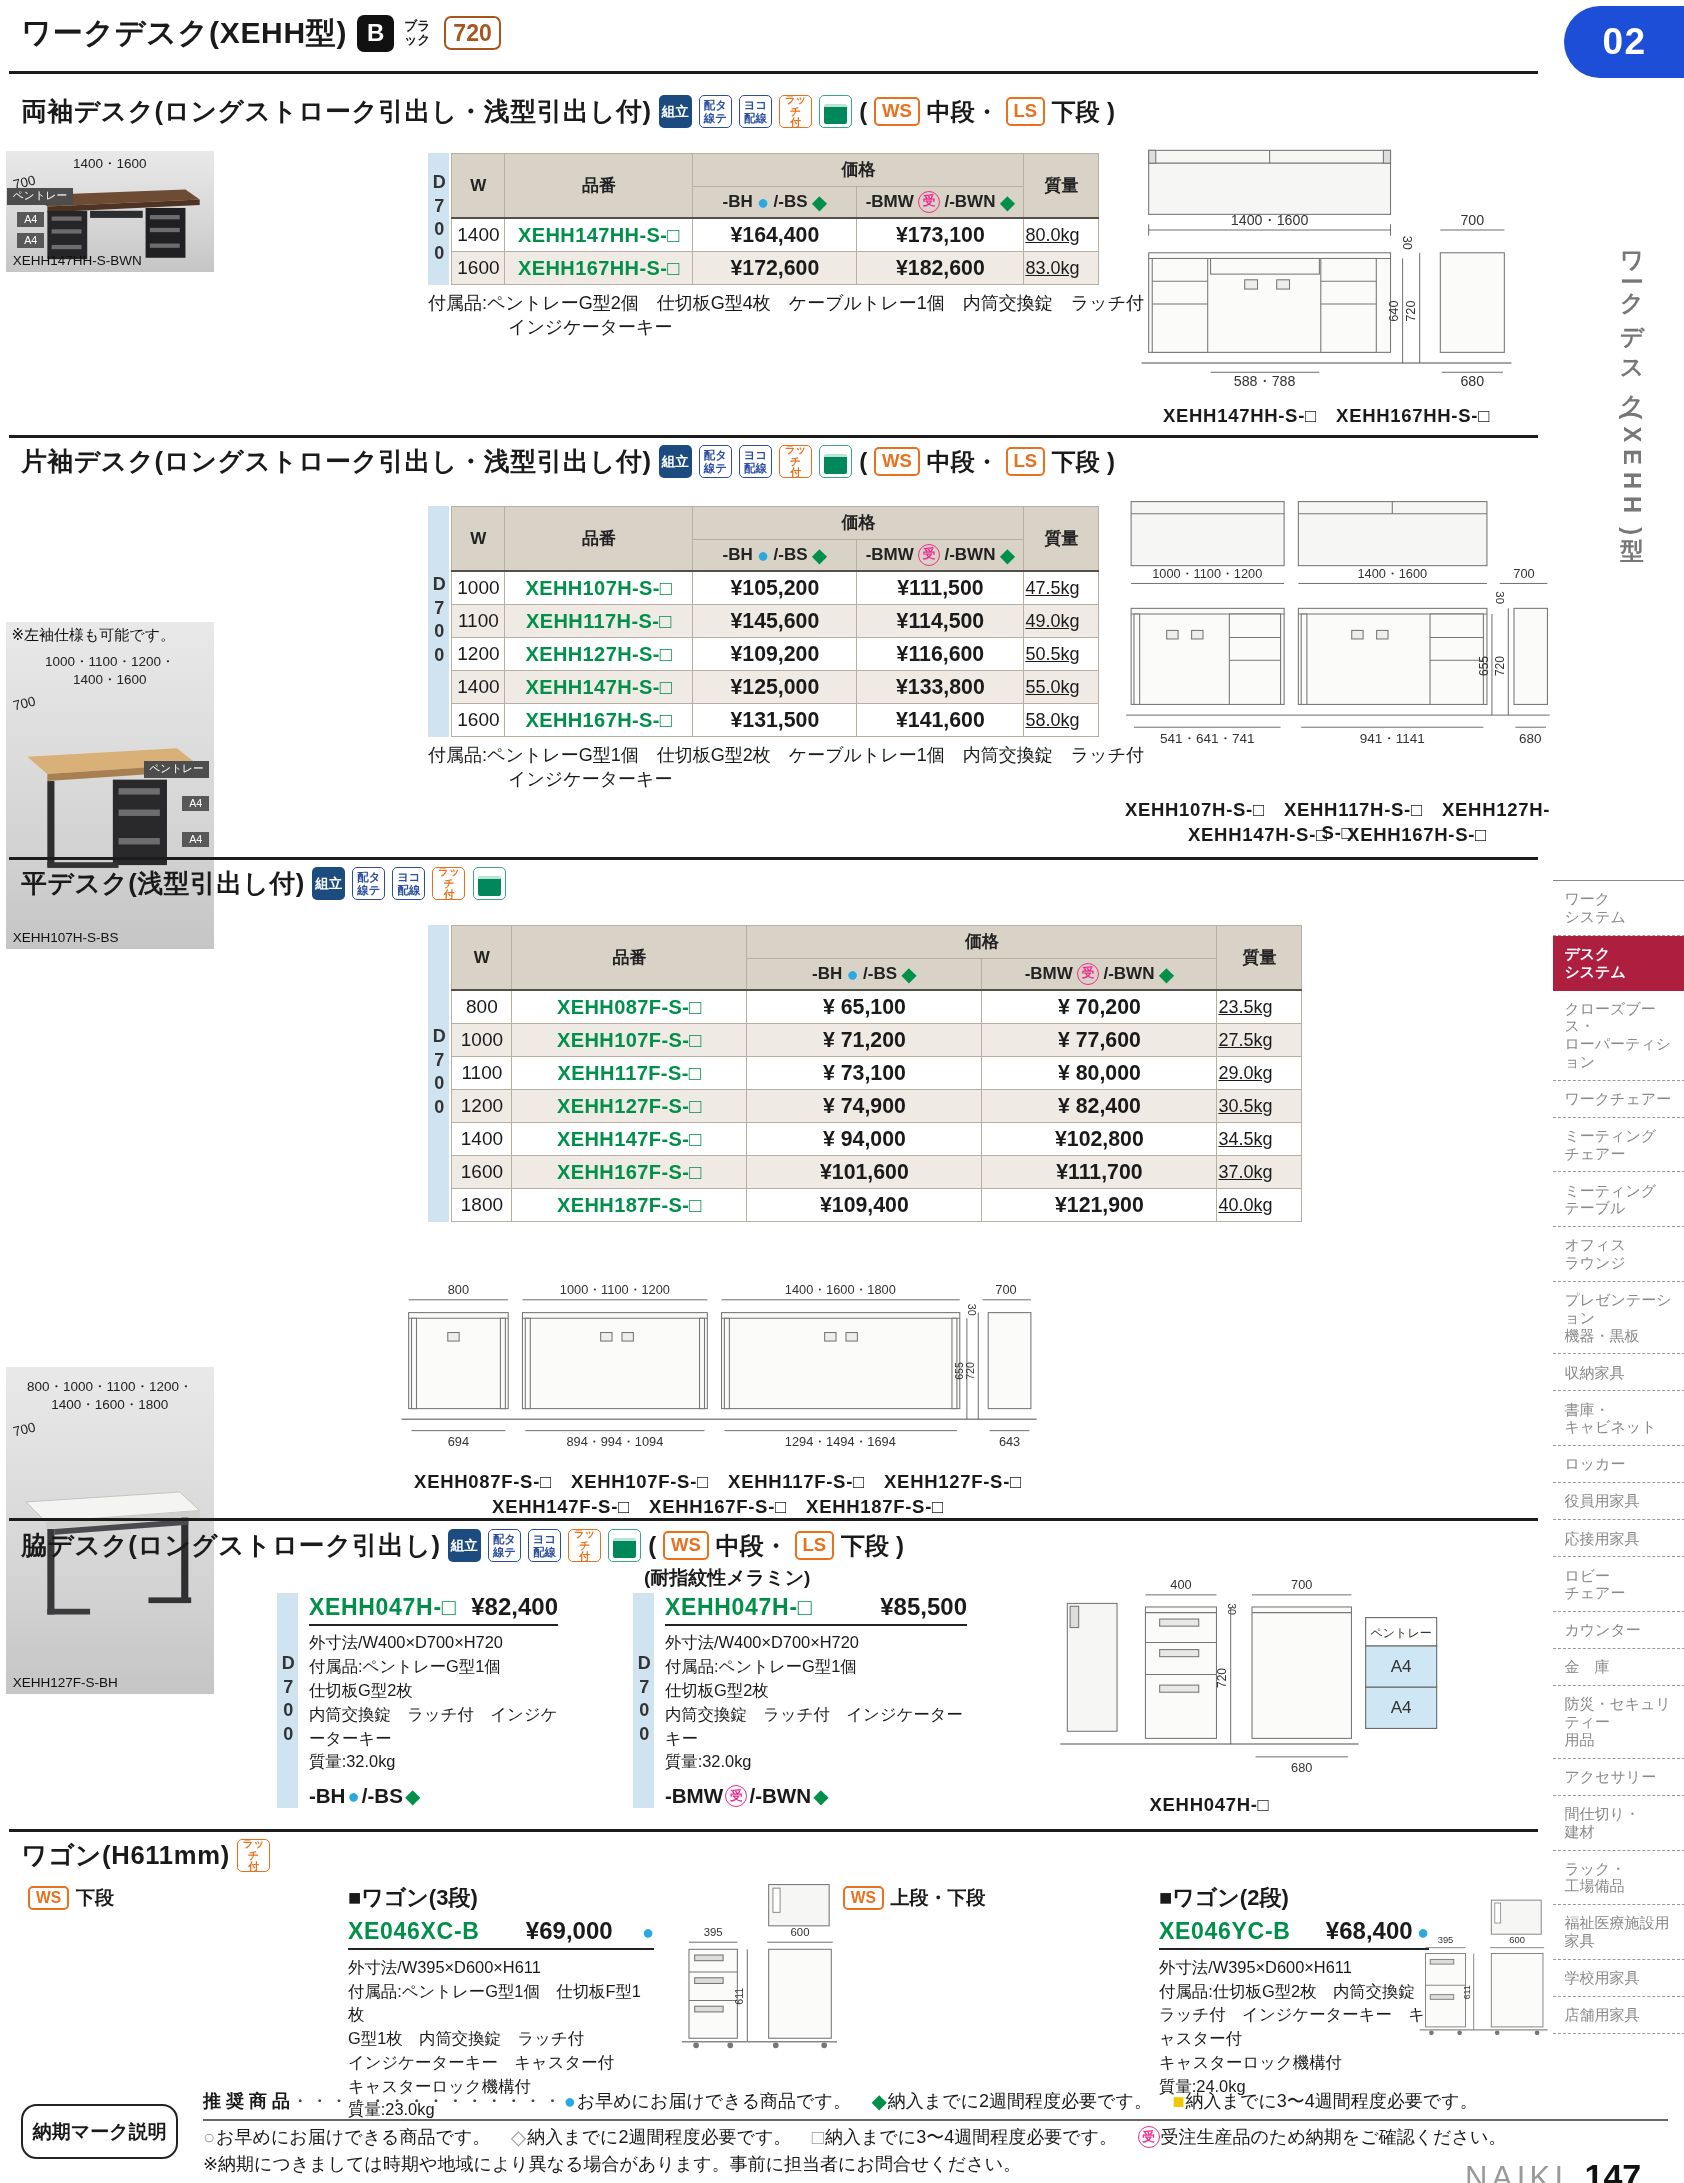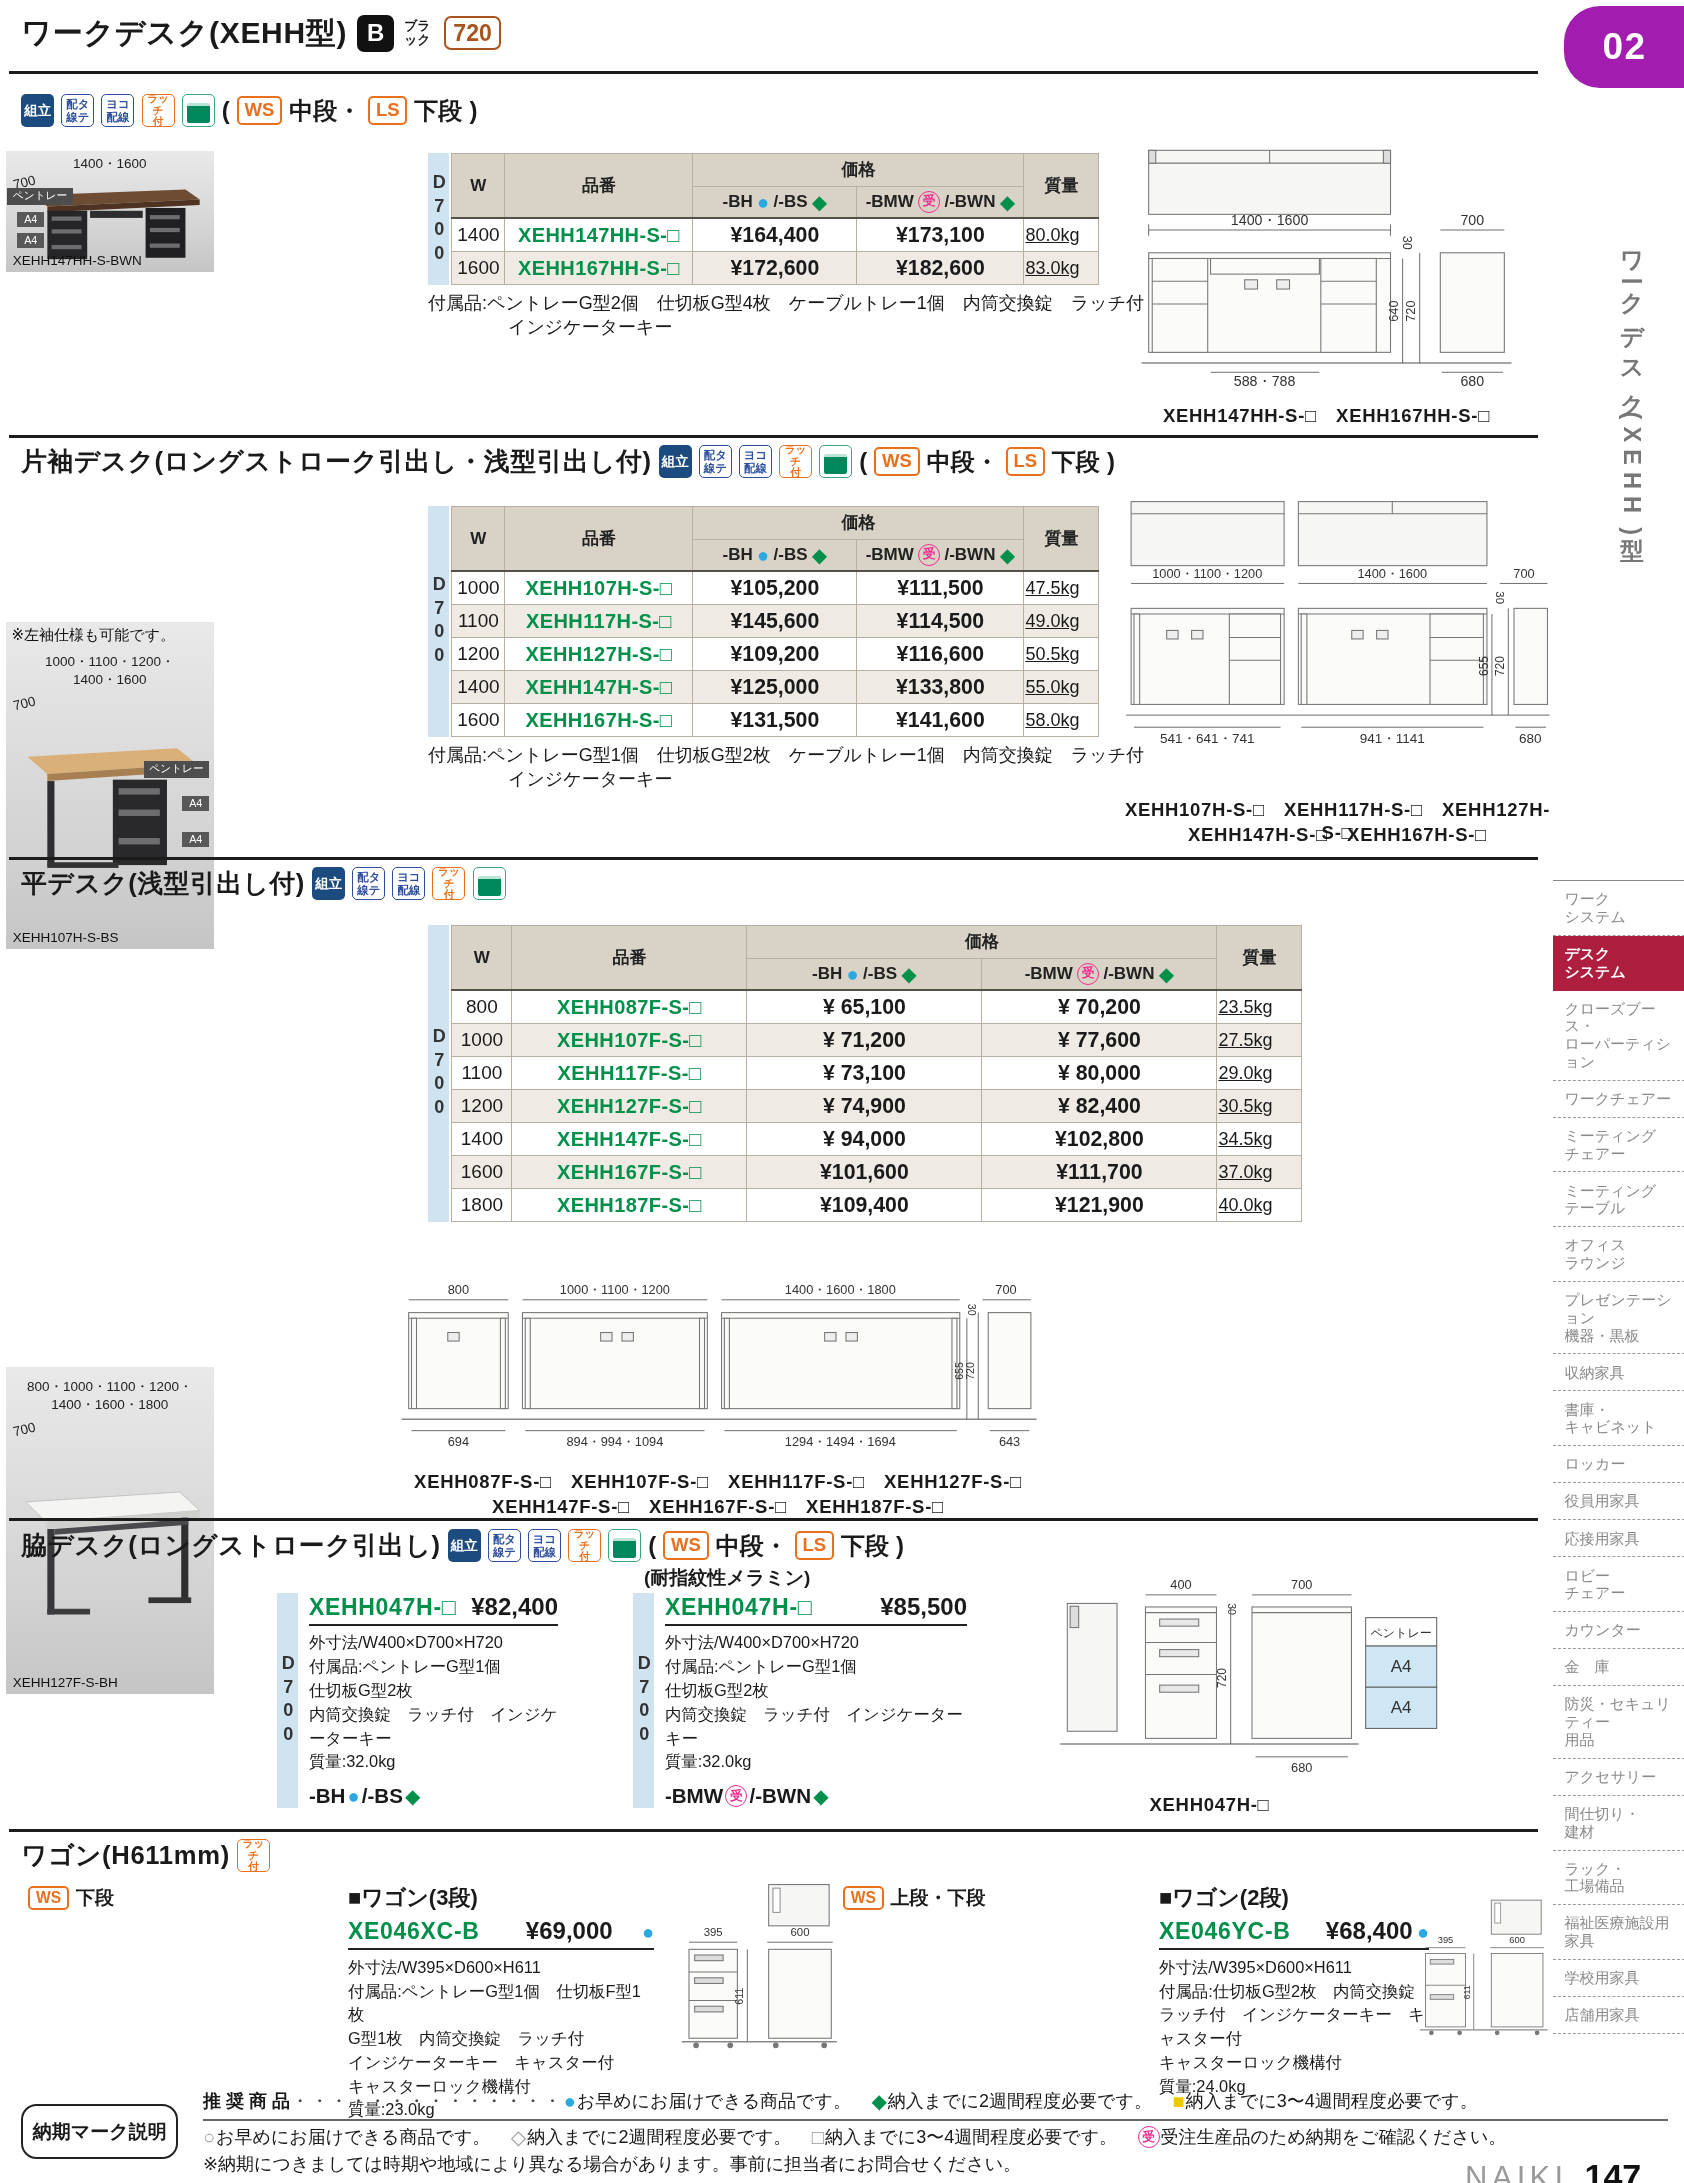--- a/index.html
+++ b/index.html
@@ -8,21 +8,21 @@
   .abs{position:absolute;}
   .pre{white-space:pre-line;}
   
   .page-title{font-size:30px;font-weight:bold;letter-spacing:0.7px;}
   .colorchip{width:37px;height:37px;background:#111;color:#fff;border-radius:7.1px;
              display:flex;align-items:center;justify-content:center;font-size:24px;font-weight:bold;}
   .colorname{font-size:12.8px;line-height:1.1;font-weight:bold;width:30px;word-break:break-all;}
   .hbadge{border:2.1px solid #a9541c;color:#a9541c;border-radius:7.1px;font-size:23px;font-weight:bold;
           padding:1.4px 7.1px;background:#fff;}
   .rule{position:absolute;left:8.5px;width:1529px;height:2.8px;background:#1c1c1c;}
-  .tab02{position:absolute;top:5.7px;right:0;width:121px;height:82px;background:#a21caf;color:#fff;
+  .tab02{position:absolute;top:5.7px;right:0;width:121px;height:72px;background:#1d4ed8;color:#fff;
          border-radius:36px 0 0 36px;display:flex;align-items:center;justify-content:center;
          font-size:37px;font-weight:bold;letter-spacing:1.4px;}
   .vertical-title{position:absolute;right:37px;top:235px;writing-mode:vertical-rl;text-orientation:mixed;
          font-size:23.5px;color:#777;letter-spacing:7.1px;font-weight:bold;}
   
   .sidenav{position:absolute;right:0;top:880px;width:132px;border-top:1.4px solid #888;}
   .sidenav .item{font-size:15px;color:#8a8a8a;padding:9.2px 4.3px 9.2px 11.4px;line-height:1.18;
                  border-bottom:0.7px dashed #9a9a9a;white-space:pre-line;}
   .sidenav .item.active{background:#ad1e3f;color:#fff;font-weight:bold;border-bottom:0.7px solid #ad1e3f;}
   
@@ -139,20 +139,21 @@
 建材</div>
   <div class="item">ラック・
 工場備品</div>
   <div class="item">福祉医療施設用
 家具</div>
   <div class="item">学校用家具</div>
   <div class="item">店舗用家具</div>
 </div>
 
 <div class="abs sec-head" style="left:21.3px;top:94px;">
+  <h2>両袖デスク(ロングストローク引出し・浅型引出し付)</h2>
   <div class="bdg bdg-kumitate">組立</div>
   <div class="bdg bdg-blue">
       <span>配タ</span>
       <span>線テ</span>
     </div>
   <div class="bdg bdg-blue">
       <span>ヨコ</span>
       <span>配線</span>
     </div>
   <div class="bdg bdg-latch">

